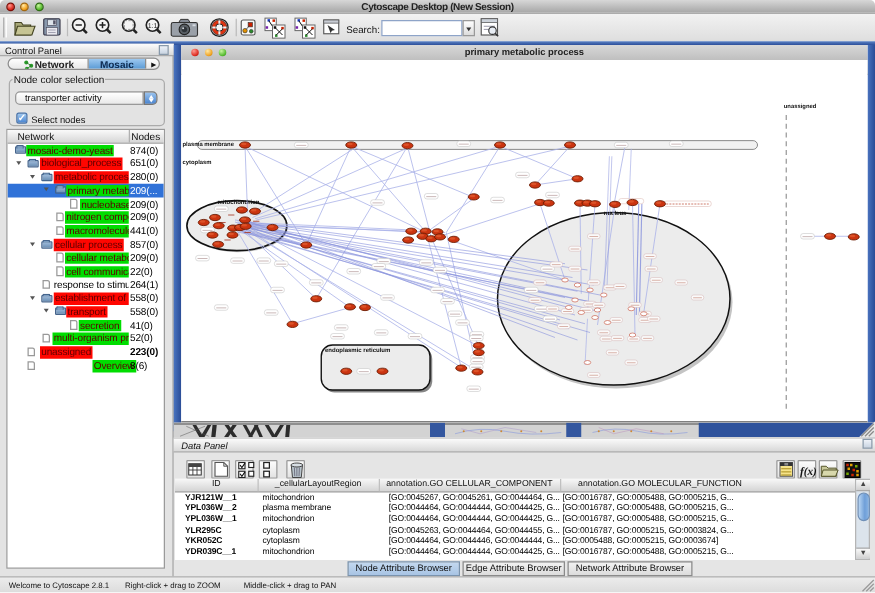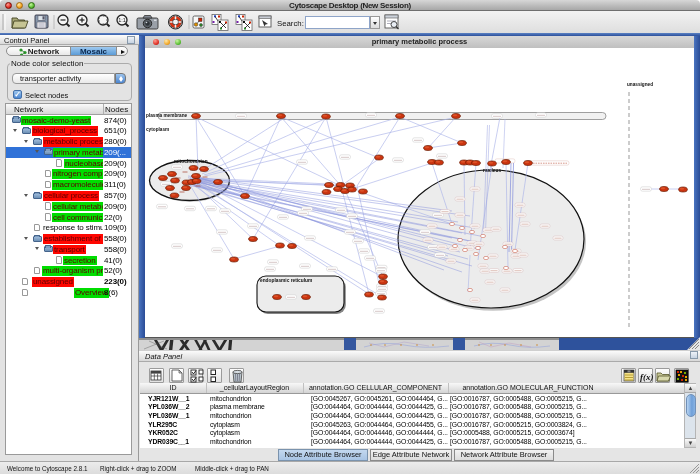--- a/index.html
+++ b/index.html
@@ -245,42 +245,42 @@
             <span class="ct" style="color:#000;">209(0)</span>
           </div>
 <div class="trow" style="top:64.9px;">
             <i class="page" style="left:39px;"></i>
             <span class="nm grn" style="left:46px;max-width:51px;overflow:hidden;">nitrogen compo</span>
             <span class="ct" style="color:#000;">209(0)</span>
           </div>
 <div class="trow" style="top:75.7px;">
             <i class="page" style="left:39px;"></i>
             <span class="nm grn" style="left:46px;max-width:51px;overflow:hidden;">macromolecule</span>
-            <span class="ct" style="color:#000;">311(0)</span>
+            <span class="ct" style="color:#000;">441(0)</span>
           </div>
 <div class="trow" style="top:86.5px;">
             <i class="exp" style="left:18px;"></i>
             <i class="fold" style="left:27px;"></i>
             <span class="nm red" style="left:37px;max-width:60px;overflow:hidden;">cellular process</span>
             <span class="ct" style="color:#000;">857(0)</span>
           </div>
 <div class="trow" style="top:97.2px;">
             <i class="page" style="left:39px;"></i>
             <span class="nm grn" style="left:46px;max-width:51px;overflow:hidden;">cellular metabo</span>
             <span class="ct" style="color:#000;">209(0)</span>
           </div>
 <div class="trow" style="top:108.0px;">
             <i class="page" style="left:39px;"></i>
             <span class="nm grn" style="left:46px;max-width:51px;overflow:hidden;">cell communicat</span>
             <span class="ct" style="color:#000;">22(0)</span>
           </div>
 <div class="trow" style="top:118.8px;">
             <i class="page" style="left:28px;"></i>
             <span class="nm" style="left:36px;max-width:61px;overflow:hidden;color:#000;">response to stimulu</span>
-            <span class="ct" style="color:#000;">109(0)</span>
+            <span class="ct" style="color:#000;">264(1)</span>
           </div>
 <div class="trow" style="top:129.6px;">
             <i class="exp" style="left:18px;"></i>
             <i class="fold" style="left:27px;"></i>
             <span class="nm red" style="left:37px;max-width:60px;overflow:hidden;">establishment of lo</span>
             <span class="ct" style="color:#000;">558(0)</span>
           </div>
 <div class="trow" style="top:140.4px;">
             <i class="exp" style="left:29px;"></i>
             <i class="fold" style="left:38px;"></i>
@@ -856,21 +856,21 @@
           </div>
         </div>
     </div>
 
     <div class="abs" style="left:545px;top:33px;width:12px;height:65.5px;background:#dce4ec;border:1px solid #b5b5b5;">
       <div style="position:absolute;left:0px;top:0px;width:11px;height:9px;background:linear-gradient(#fafafa,#d0d0d0);border-bottom:1px solid #aaa;font-size:6px;text-align:center;line-height:9px;color:#444;">▲</div>
       <div style="position:absolute;left:0.5px;top:10px;width:10px;height:23px;border-radius:5px;background:linear-gradient(90deg,#b7d4f2,#6f9fd8 60%,#89b4e4);border:1px solid #7090b8;"></div>
       <div style="position:absolute;left:0px;bottom:0px;width:11px;height:9px;background:linear-gradient(#fafafa,#d0d0d0);border-top:1px solid #aaa;font-size:6px;text-align:center;line-height:9px;color:#444;">▼</div>
     </div>
     <div class="atab" style="left:139px;width:90px;background:linear-gradient(#c3d8ef,#a8c4e4);border-color:#7a93ad;">Node Attribute Browser</div>
-    <div class="atab" style="left:231px;width:82px;">Edge Attribute Network</div>
+    <div class="atab" style="left:231px;width:82px;">Edge Attribute Browser</div>
     <div class="atab" style="left:315px;width:100px;">Network Attribute Browser</div>
   </div>
 
   <div id="status" class="abs">
     <span style="left:7px;">Welcome to Cytoscape 2.8.1</span>
     <span style="left:100px;">Right-click + drag to ZOOM</span>
     <span style="left:195px;">Middle-click + drag to PAN</span>
   </div>
   <svg class="abs" width="12" height="12" viewBox="0 0 12 12" style="left:688px;top:462px;">
     <line x1="2" y1="11" x2="11" y2="2" stroke="#999" stroke-width="1"></line>

